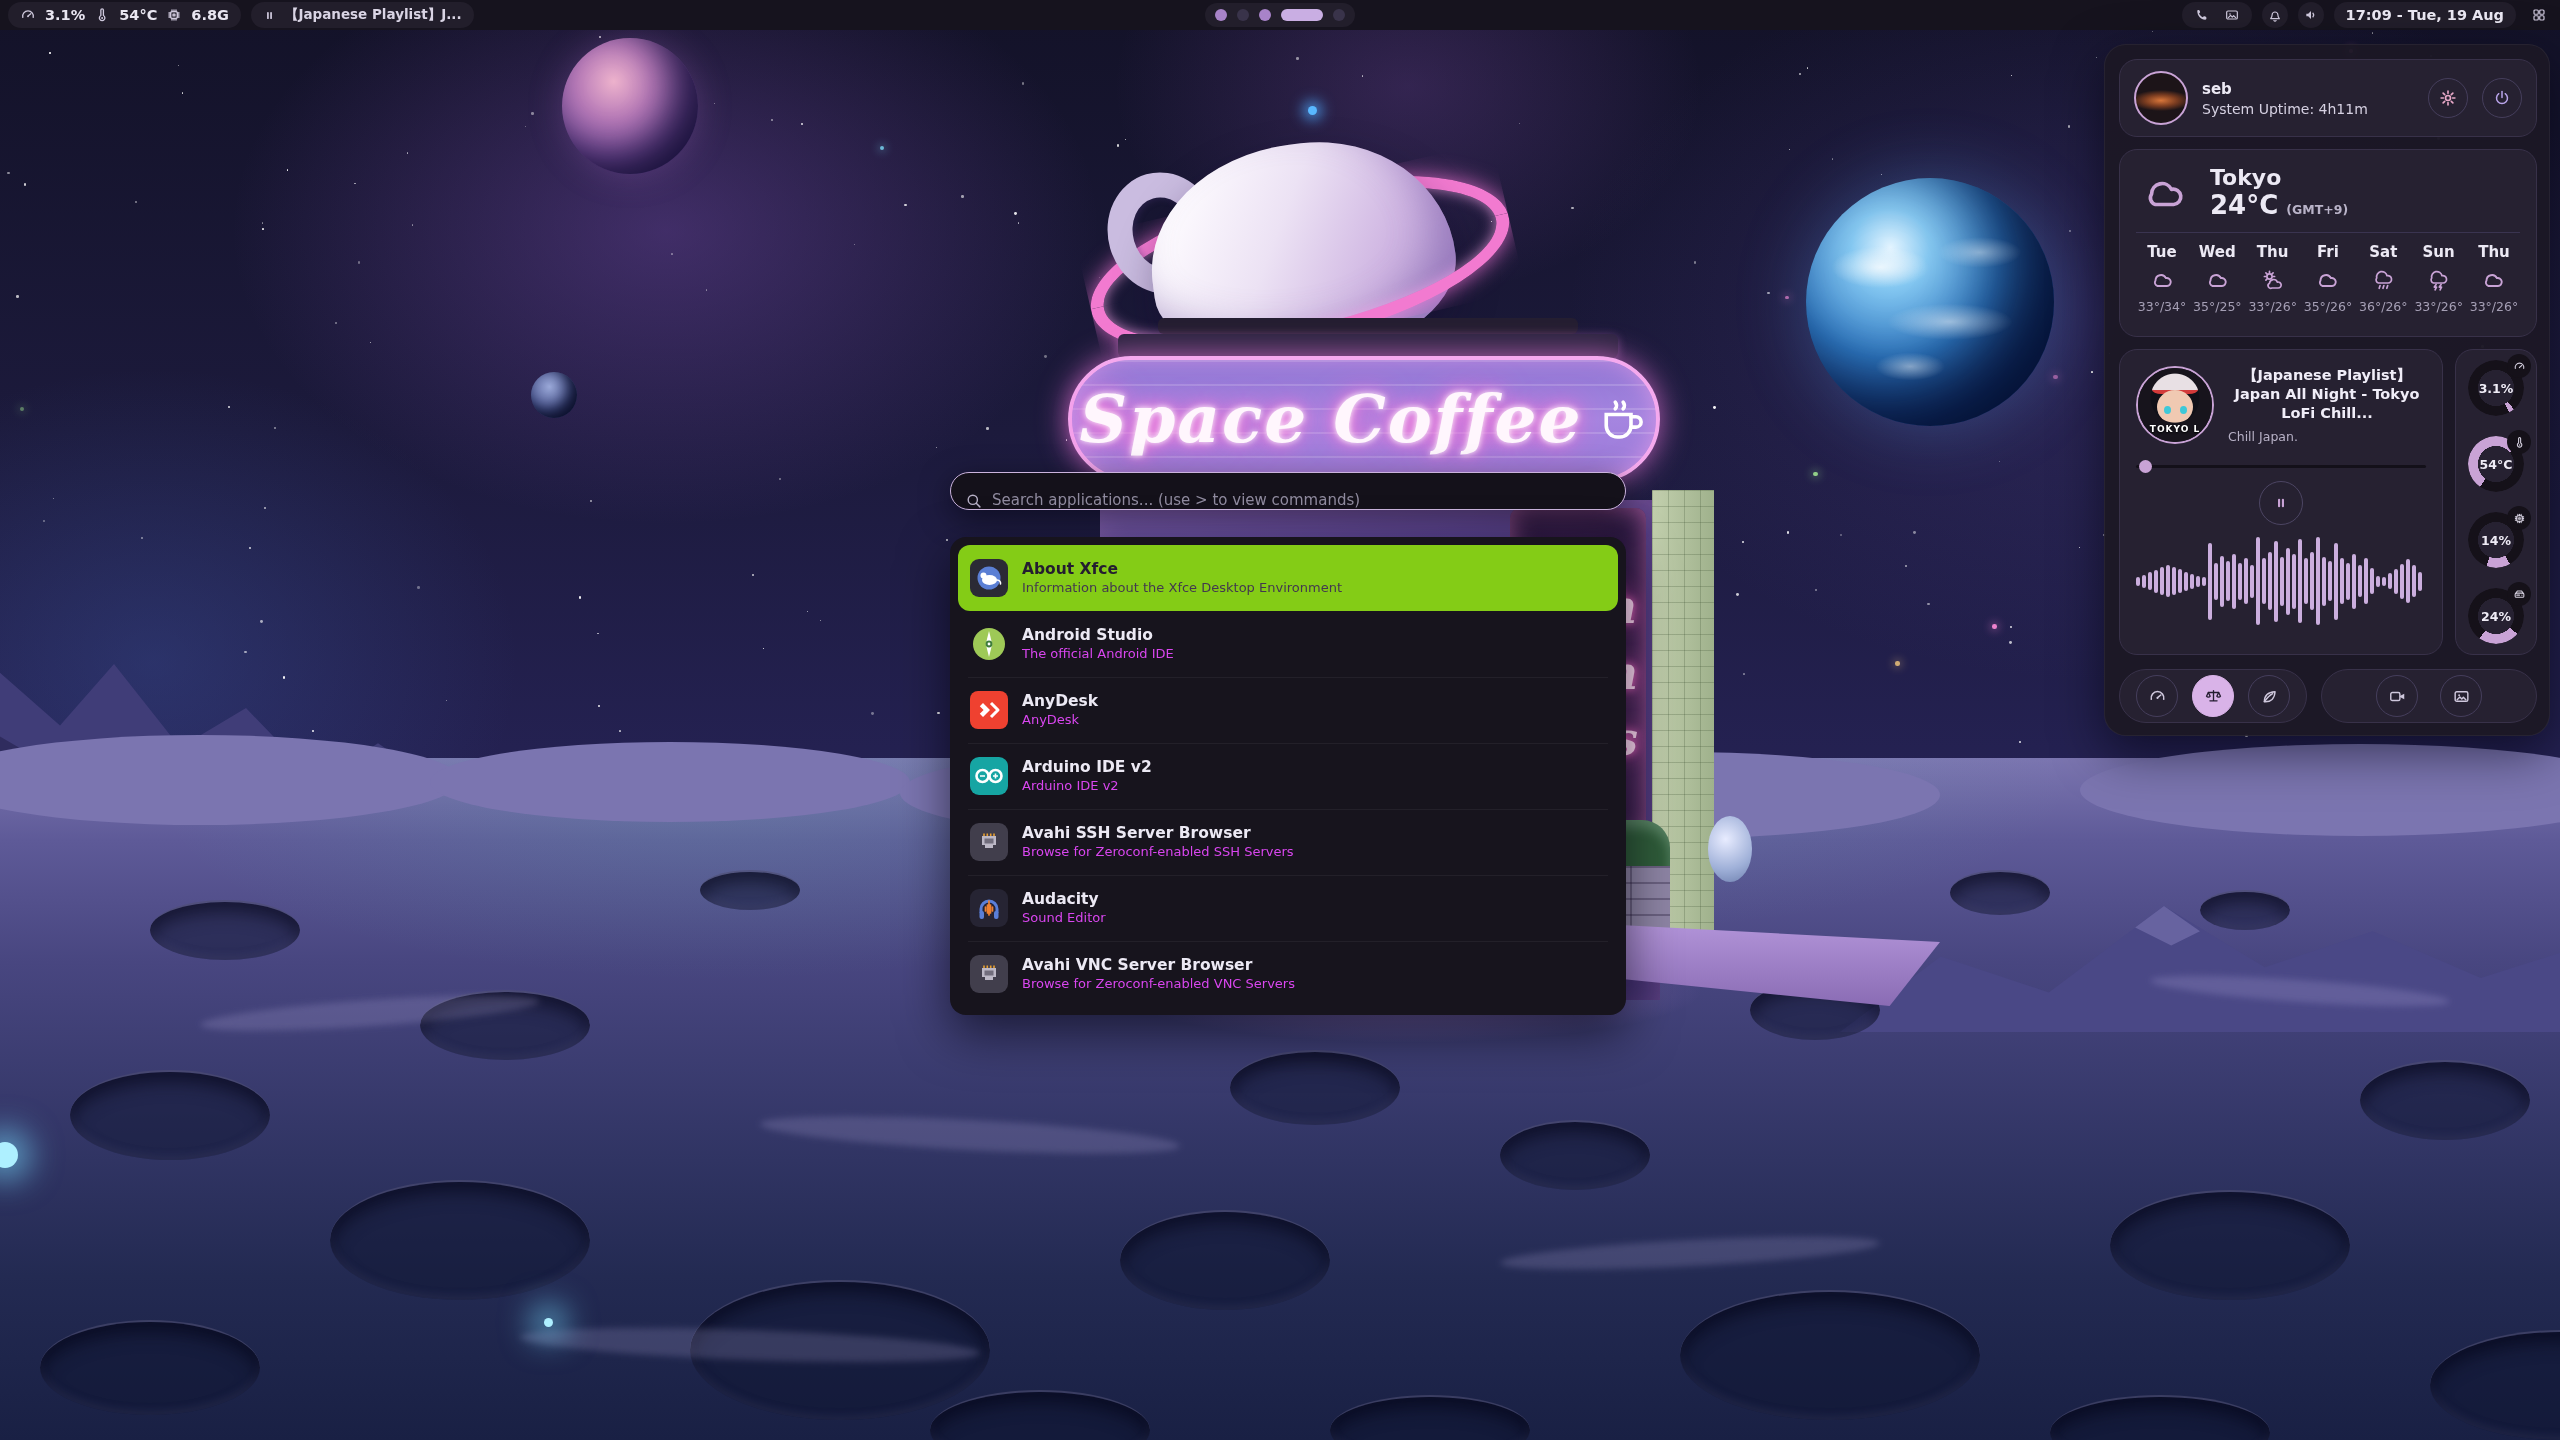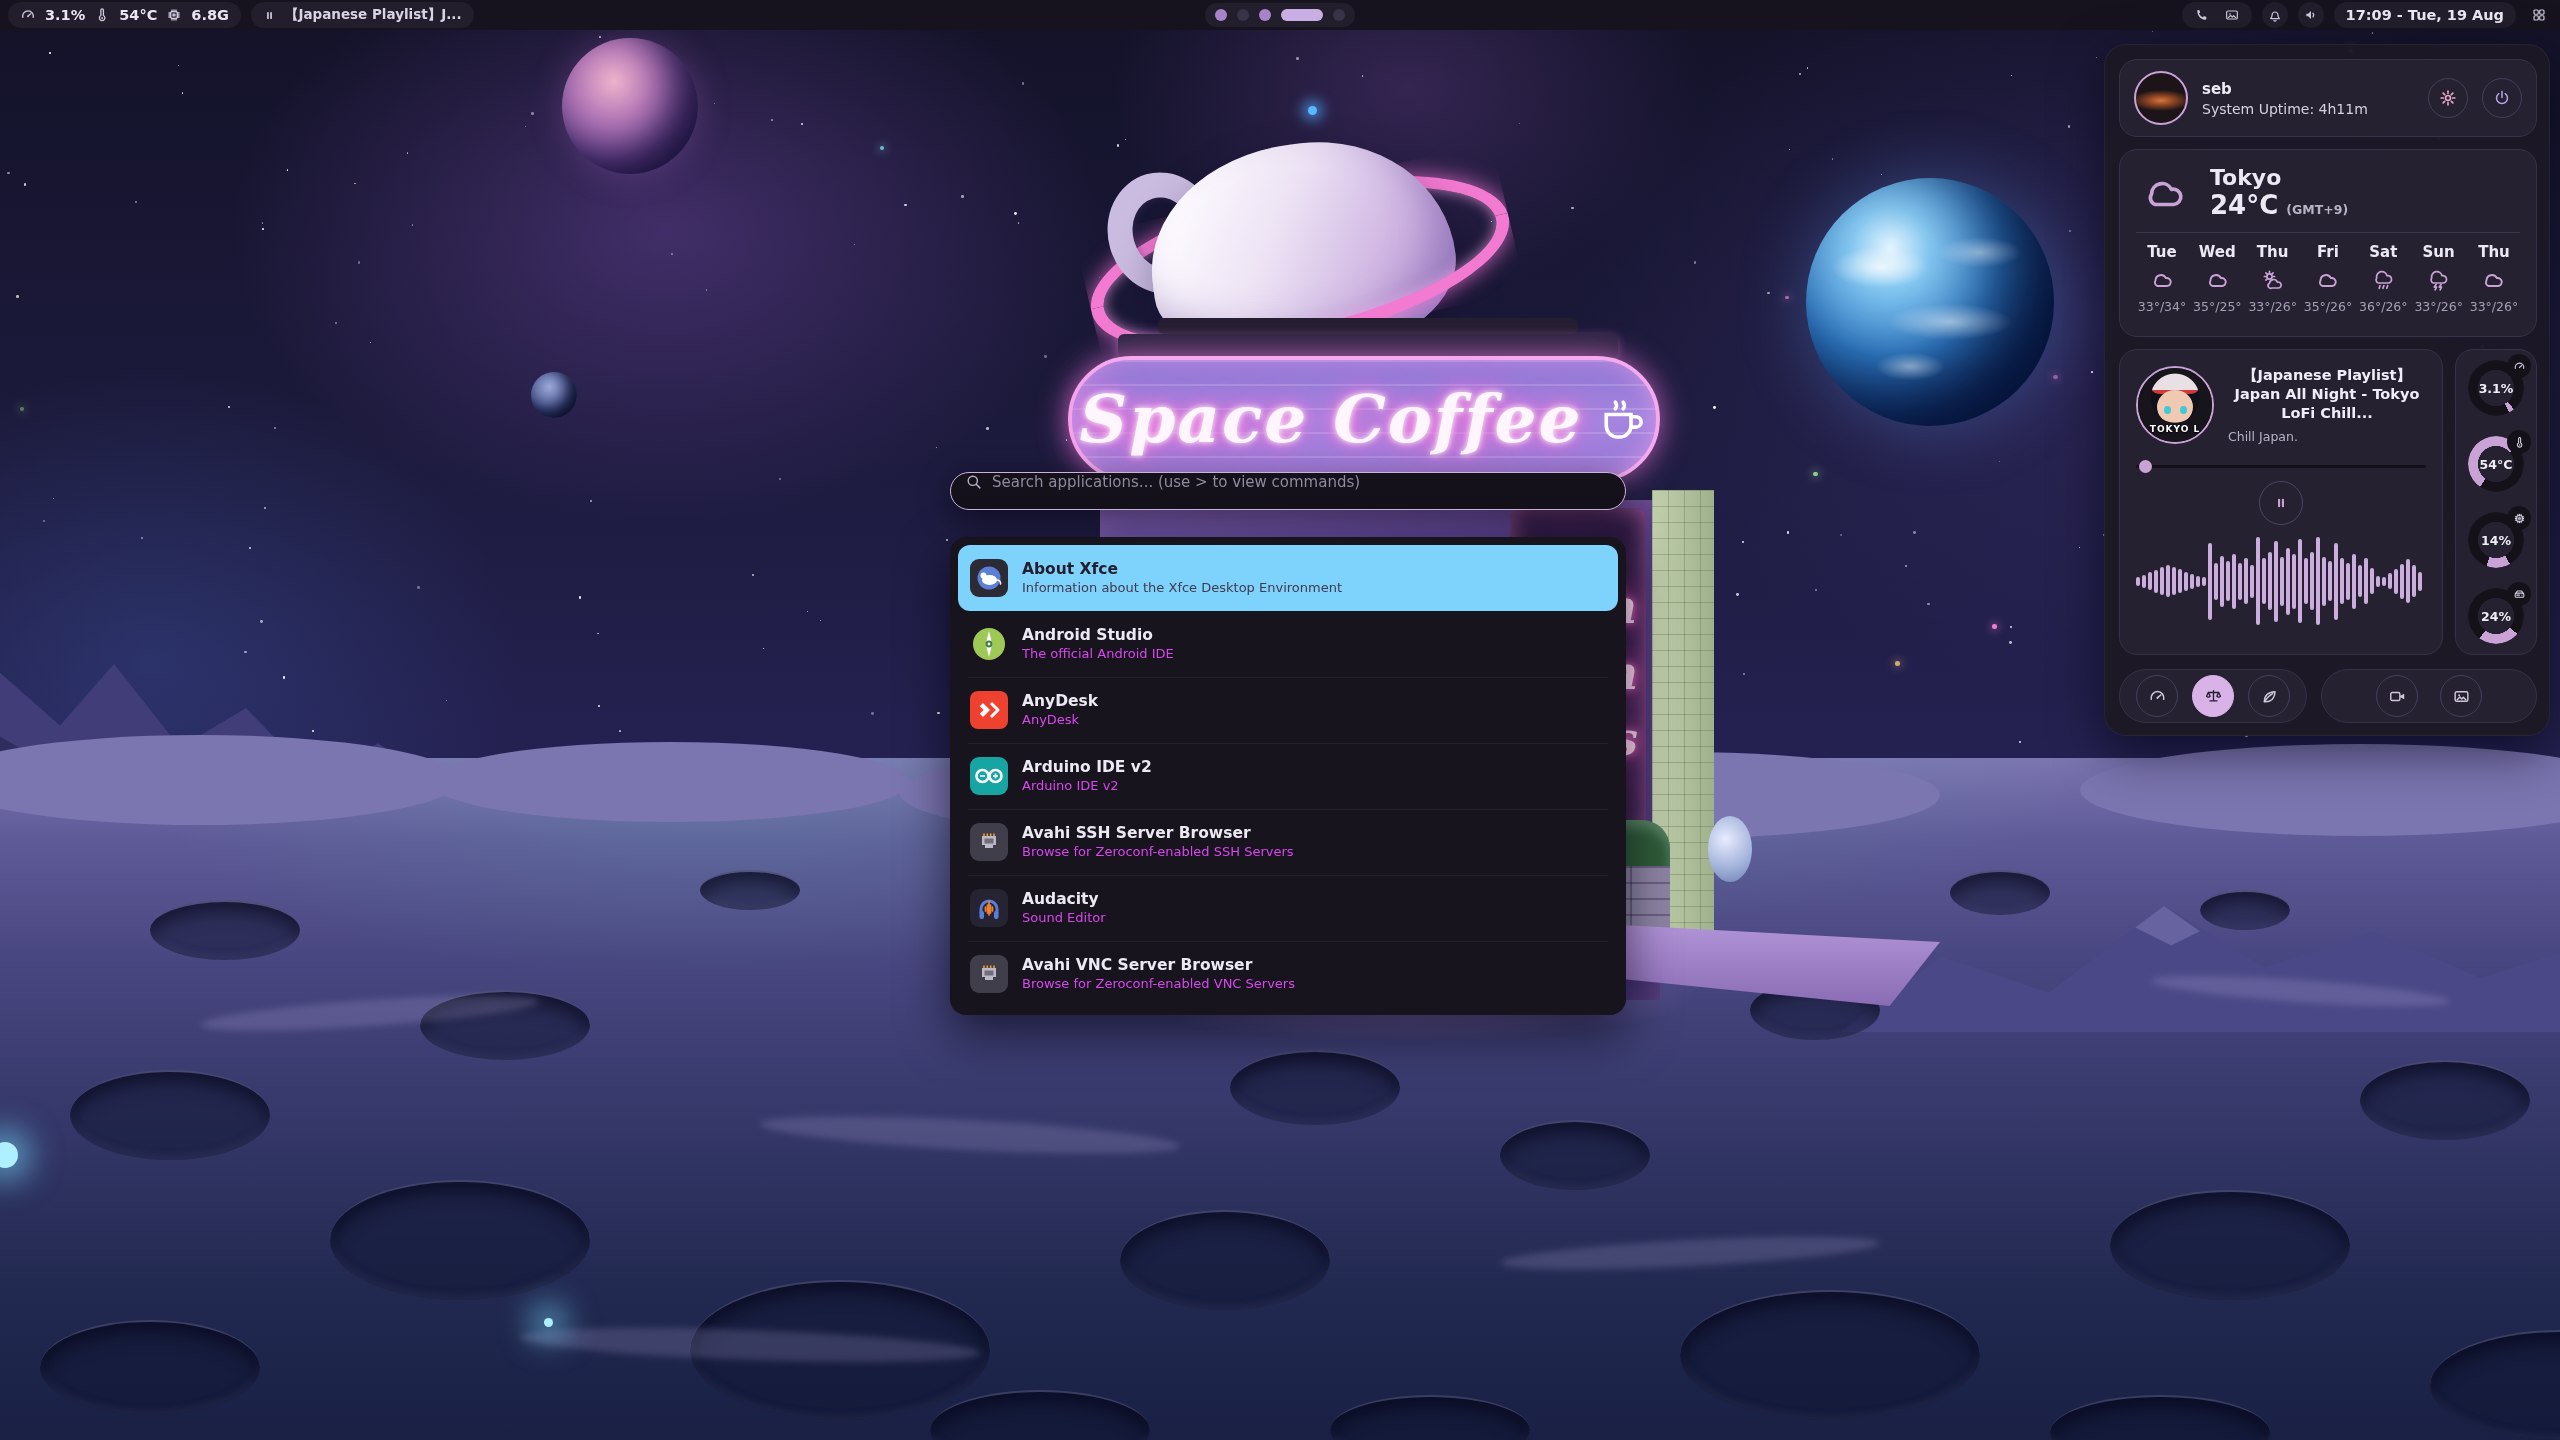--- a/index.html
+++ b/index.html
@@ -122,30 +122,30 @@
   .ws-dot{width:12px;height:12px;border-radius:7px;background:#39334a}
   .ws-dot.occupied{background:#a883c9}
   .ws-dot.active{width:42px;background:#c9aee3}
   #tb-right{position:absolute;right:8px;top:2px;display:flex;align-items:center;gap:10px}
   .tb-circle{width:26px;height:26px;border-radius:50%;background:#221e2b;display:flex;align-items:center;justify-content:center}
   #tb-clock{font-size:14.5px;font-weight:700}
 
   
   #launcher{position:absolute;left:950px;top:472px;width:676px}
   #search-bar{height:38px;border-radius:19px;border:1.5px solid #cbb3dd;background:#14111a;
-    display:flex;align-items:flex-start;padding:0 14px;gap:10px;box-shadow:0 8px 30px rgba(0,0,8,.5)}
+    display:flex;align-items:flex-end;padding:0 14px;gap:10px;box-shadow:0 8px 30px rgba(0,0,8,.5)}
   #search-bar .icon{width:17px;height:17px;color:#b7b0c6}
   #search-input{flex:1;background:transparent;border:none;outline:none;color:#ece9f4;
     font-size:15px;font-family:inherit}
   #search-input::placeholder{color:#8f8a9e}
   #app-list{margin-top:27px;background:#17141d;border-radius:16px;padding:8px;
     box-shadow:0 18px 50px rgba(0,0,10,.6)}
   .app-row{display:flex;align-items:center;gap:14px;height:66px;border-radius:12px;padding:0 12px;position:relative}
   .app-row + .app-row:before{content:"";position:absolute;left:10px;right:10px;top:0;height:1px;background:rgba(255,255,255,.055)}
-  .app-row.selected{background:#7dd3fc}
+  .app-row.selected{background:#84cc16}
   .app-row.selected:before,.app-row.selected + .app-row:before{display:none}
   .app-icon{width:38px;height:38px;flex:none}
   .app-title{font-size:15.5px;font-weight:700;color:#ece9f4;line-height:1.35}
   .app-desc{font-size:13px;color:#d946ef;line-height:1.3}
   .app-row.selected .app-title{color:#241d30}
   .app-row.selected .app-desc{color:#43384f}
 
   
   #panel{position:absolute;left:2104px;top:44px;width:446px;height:692px;border-radius:22px;
     background:rgba(28,24,37,.97);border:1px solid rgba(255,255,255,.05);

